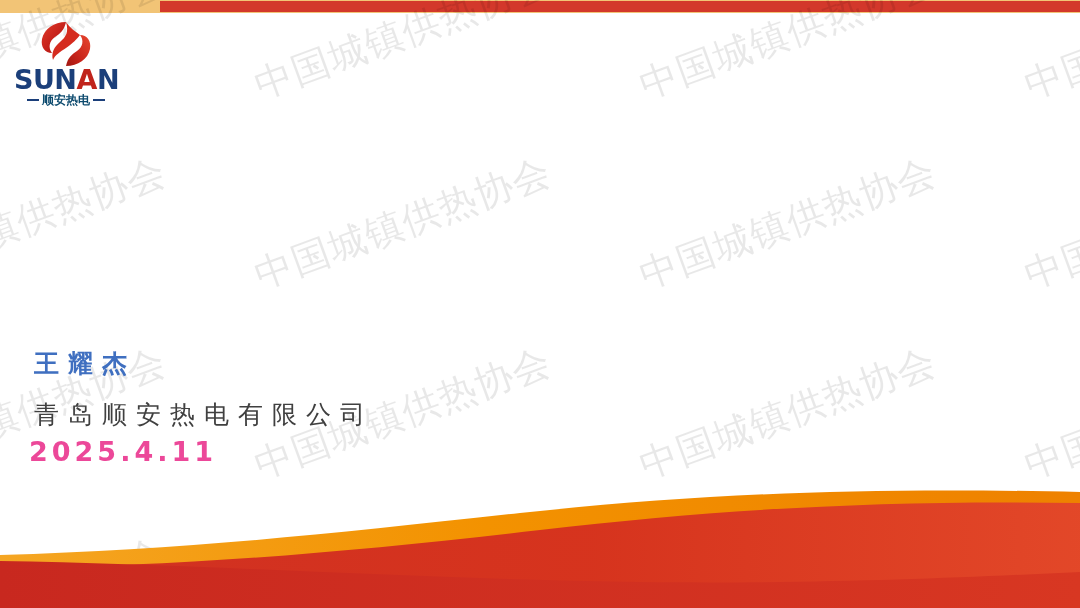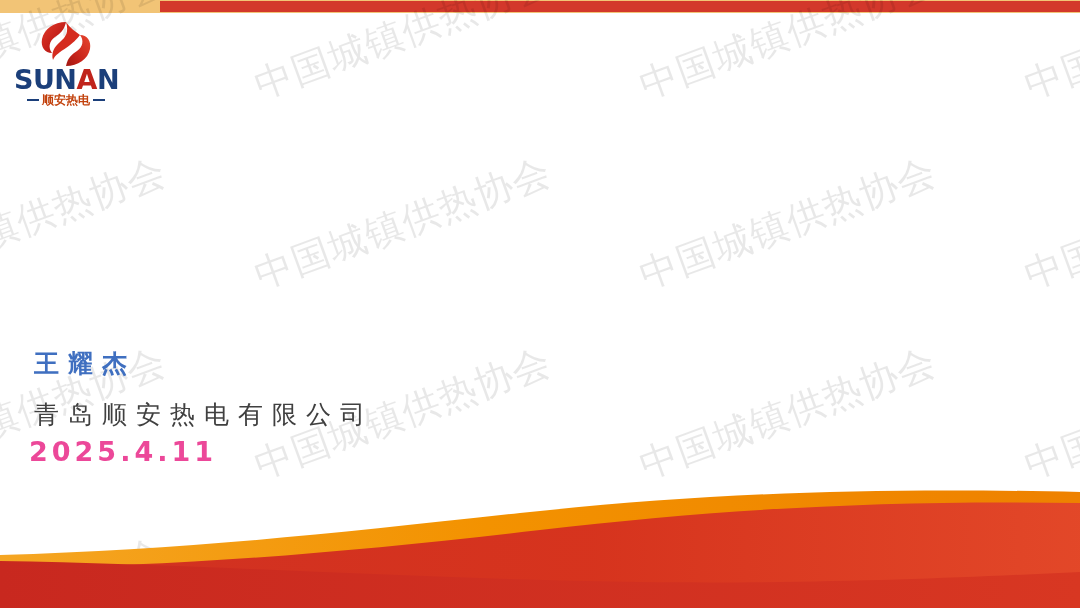--- a/index.html
+++ b/index.html
@@ -101,21 +101,21 @@
   .logo-sub .dash {
     display: block;
     width: 12px;
     height: 2px;
     background: #1B3F7A;
   }
   .logo-sub .cn {
     font-family: "DejaVu Sans", "Liberation Sans", sans-serif;
     font-size: 12px;
     font-weight: bold;
-    color: #c2410c;
+    color: #0c4a6e;
     letter-spacing: 0px;
     line-height: 1;
   }
 
   
   .title {
     position: absolute;
     left: 0;
     top: 166px;
     width: 1080px;

